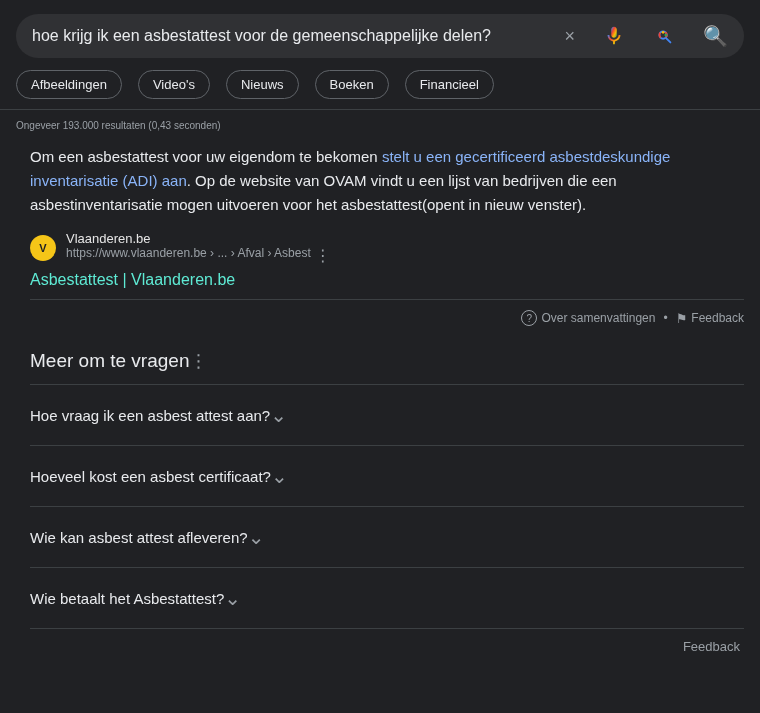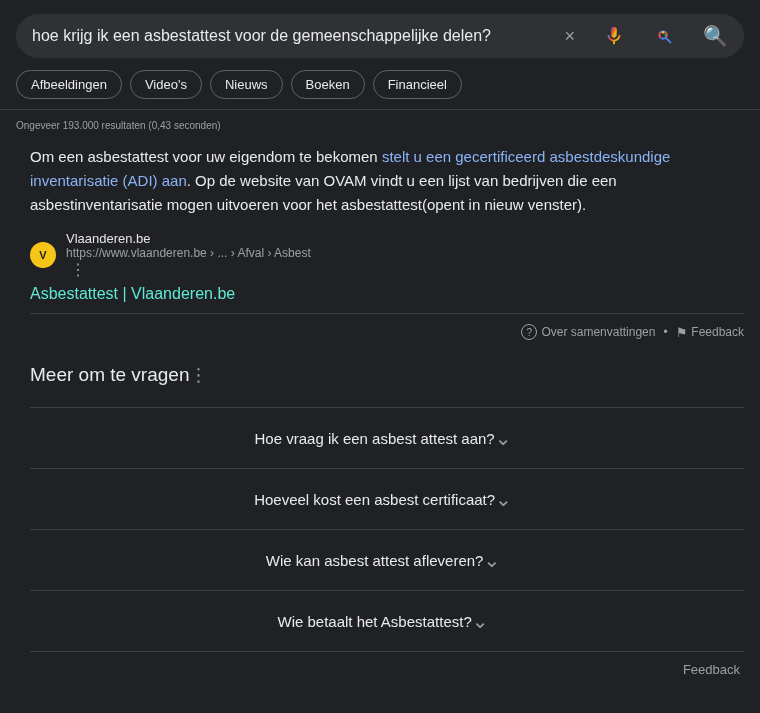--- a/index.html
+++ b/index.html
@@ -36,21 +36,21 @@
     }
     .search-icon-close {
       color: #9aa0a6;
       font-size: 18px;
       cursor: pointer;
     }
 
     
     .filter-tabs {
       display: flex;
-      gap: 8px;
+      gap: 16px;
       padding: 0 16px 10px 16px;
       border-bottom: 1px solid #3c4043;
     }
     .filter-tab {
       border: 1px solid #5f6368;
       border-radius: 20px;
       padding: 6px 14px;
       font-size: 13px;
       color: #e8eaed;
       background: transparent;
@@ -111,21 +111,20 @@
     .source-name {
       font-size: 13px;
       color: #e5e5e5;
     }
     .source-url {
       font-size: 12px;
       color: #9aa0a6;
       display: flex;
       align-items: flex-start;
       gap: 0;
-      flex-direction: column;
     }
     .source-url-dots {
       cursor: pointer;
       color: #9aa0a6;
       font-size: 16px;
       margin-left: 4px;
     }
     .result-link {
       font-size: 16px;
       color: #5eead4;
@@ -181,40 +180,40 @@
       font-size: 13px;
     }
 
     
     .more-questions-section {
       margin-top: 16px;
     }
     .more-questions-header {
       display: flex;
       align-items: flex-start;
-      margin-bottom: 21px;
+      margin-bottom: 12px;
     }
     .more-questions-title {
       font-size: 19px;
       font-weight: normal;
       color: #e8eaed;
     }
     .more-questions-dots {
       color: #9aa0a6;
       font-size: 18px;
       cursor: pointer;
     }
 
     
     .faq-item {
       border-top: 1px solid #3c4043;
       padding: 18px 8px 18px 0;
       display: flex;
       align-items: center;
-      justify-content: center;
+      justify-content: flex-start;
       cursor: pointer;
     }
     .faq-question {
       font-size: 15px;
       color: #e8eaed;
     }
     .faq-chevron {
       color: #9aa0a6;
       font-size: 20px;
       flex-shrink: 0;

